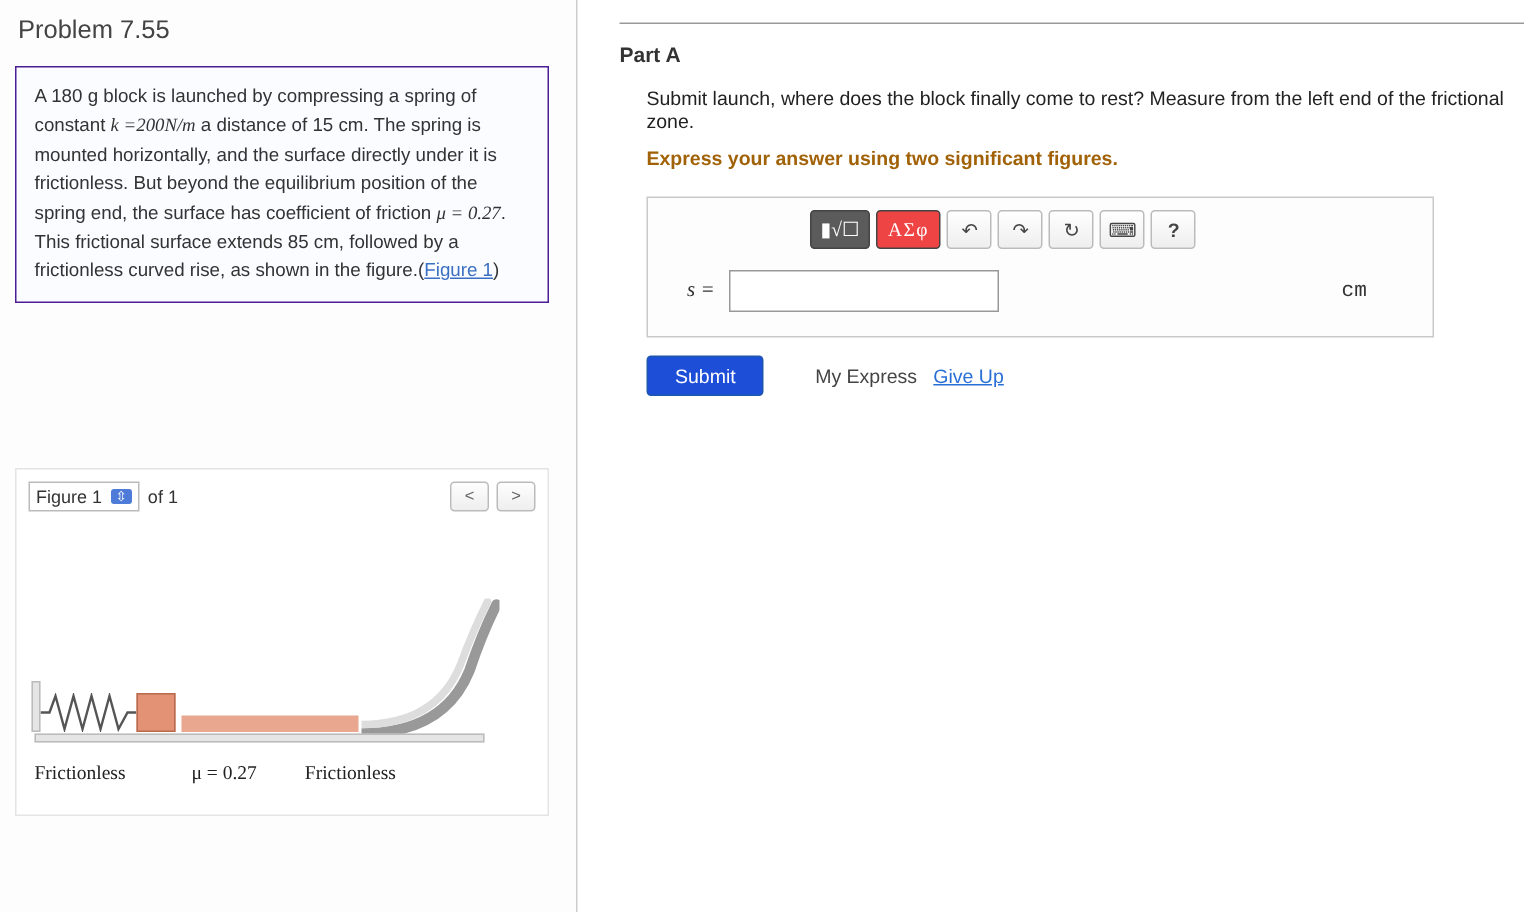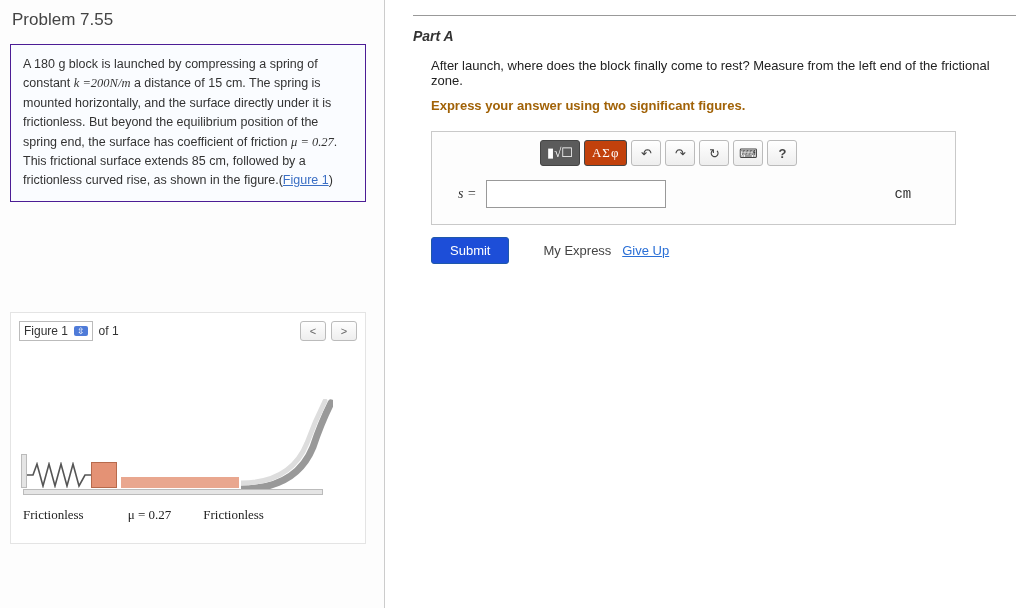--- a/index.html
+++ b/index.html
@@ -97,21 +97,21 @@
   }
   .labels-row {
     position: absolute; bottom: 12px; left: 4px; width: 300px;
     display: flex; gap: 32px;
     font-size: 13px; font-family: "Times New Roman", serif; color: #222;
   }
   .labels-row .lbl2 { margin-left: 12px; }
 
   
   .hr-top { border-top: 1px solid #999; margin-bottom: 12px; }
-  .part-title { font-size: 14px; font-weight: bold; color: #333; margin-bottom: 14px; font-style: italic; }
+  .part-title { font-size: 14px; font-weight: bold; color: #333; margin-bottom: 14px; }
   .question { font-size: 13px; color: #222; margin-bottom: 10px; padding-left: 18px; }
   .instruct { font-size: 13px; font-weight: bold; color: #a16207; padding-left: 18px; margin-bottom: 18px; }
 
   .answer-box {
     margin-left: 18px;
     border: 1px solid #c9c9c9;
     width: 525px;
     background: #fdfdfd;
   }
   .toolbar {
@@ -125,21 +125,21 @@
     border-radius: 3px;
     background: linear-gradient(#fff,#eee);
     display: inline-flex; align-items: center; justify-content: center;
     font-size: 13px; color: #444; cursor: pointer;
   }
   .tb-dark {
     background: #5b5b5b; color: #fff; border-color: #444;
     padding: 0 6px; font-family: "Times New Roman", serif;
   }
   .tb-icon { width: 30px; }
-  .tb-asig { padding: 0 7px; font-family: "Times New Roman", serif; letter-spacing: 1px; background:#c2410c; color:#fff; border-color:#444;}
+  .tb-asig { padding: 0 7px; font-family: "Times New Roman", serif; letter-spacing: 1px; background:#ef4444; color:#fff; border-color:#444;}
   .tb-help { width: 30px; font-weight: bold; }
 
   .answer-row { display: flex; align-items: center; gap: 10px; padding: 6px 0 16px 26px; }
   .eq-label { font-style: italic; font-family: "Times New Roman", serif; font-size: 14px; }
   .ans-input {
     width: 180px; height: 28px;
     border: 1px solid #999;
     background: #fff; padding: 2px 5px; font-size: 13px;
   }
   .unit-label { font-family: Liberation Mono, monospace; font-size: 14px; margin-left: 218px; }
@@ -201,21 +201,21 @@
           <span class="lbl lbl2">μ = 0.27</span>
           <span class="lbl">Frictionless</span>
         </div>
       </div>
     </div>
   </div>
 
   <div class="right-col">
     <div class="hr-top"></div>
     <div class="part-title">Part A</div>
-    <div class="question">After launch, where does the block finally come to rest? Measure from the left end of the frictional zone.</div>
+    <div class="question">Submit launch, where does the block finally come to rest? Measure from the left end of the frictional zone.</div>
     <div class="instruct">Express your answer using two significant figures.</div>
 
     <div class="answer-box">
       <div class="toolbar">
         <span class="tb-btn tb-dark">▮√☐</span>
         <span class="tb-btn tb-asig">ΑΣφ</span>
         <span class="tb-btn tb-icon">↶</span>
         <span class="tb-btn tb-icon">↷</span>
         <span class="tb-btn tb-icon">↻</span>
         <span class="tb-btn tb-icon">⌨</span>

